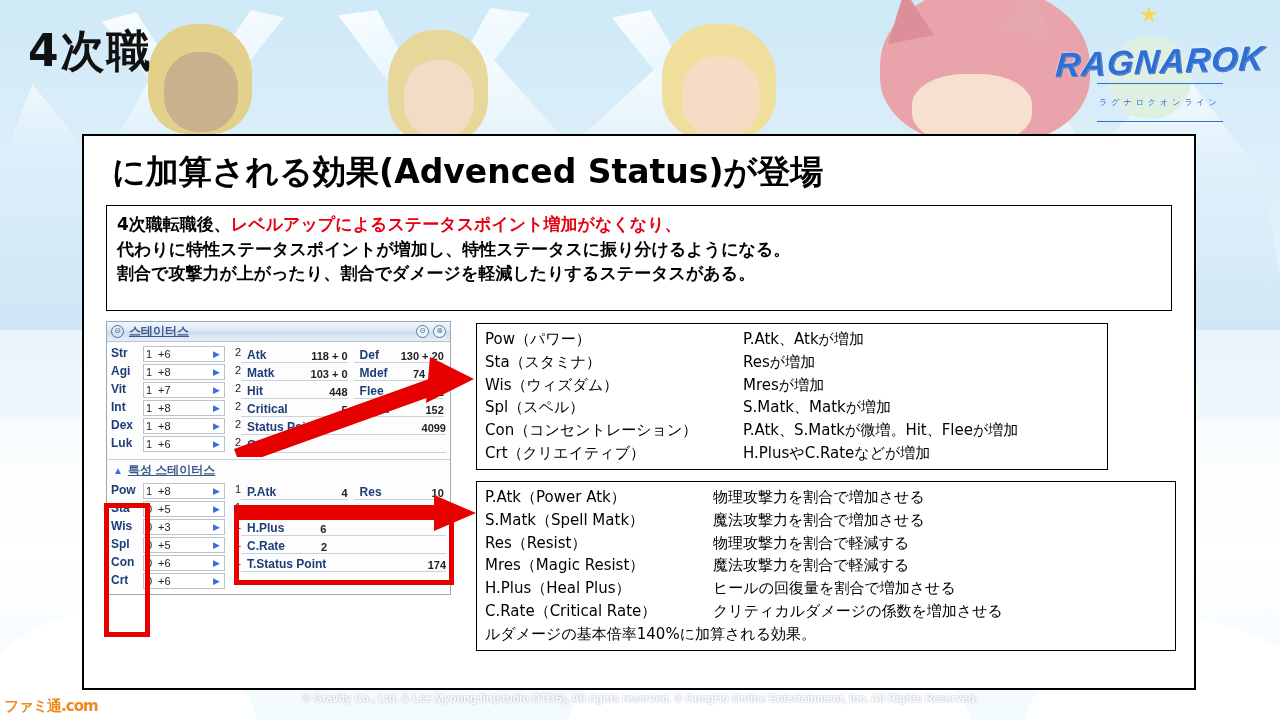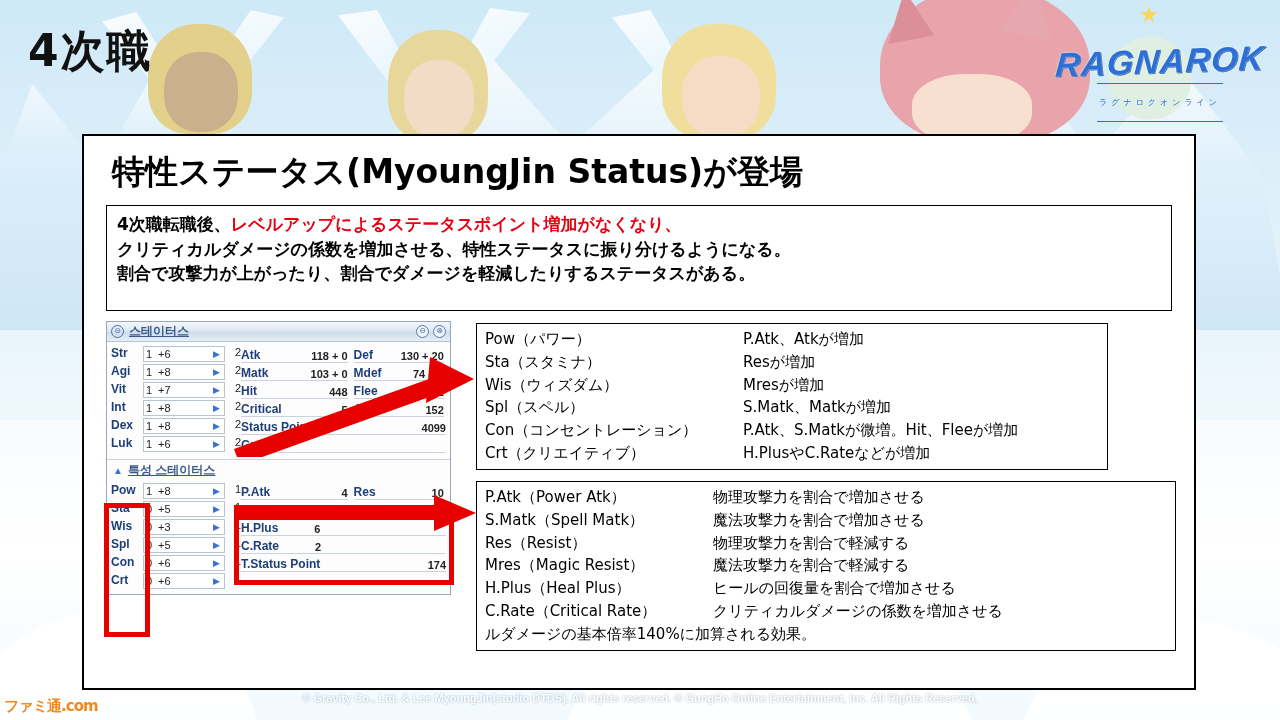--- a/index.html
+++ b/index.html
@@ -76,21 +76,21 @@
   .sw-stat{display:flex;width:130px;}
   .sw-stat .nm{width:32px;font-size:12px;font-weight:700;color:#1d3e78;}
   .sw-stat .box{flex:1;display:flex;align-items:center;height:14px;
      border:1px solid #b9c4d1;background:#fff;font-size:11px;color:#222;padding:0 2px;}
   .sw-stat .box .v1{width:12px;}
   .sw-stat .box .v2{width:22px;}
   .sw-stat .arw{color:#3a6fd8;font-size:9px;margin-left:auto;margin-right:2px;}
   .sw-stat .cost{width:16px;text-align:right;font-size:11px;color:#222;}
   .sw-fields{flex:1;display:flex;}
   .fld{display:flex;align-items:flex-end;border-bottom:1px solid #c9d3de;height:17px;}
-  .fld .lb{font-size:12px;font-weight:700;color:#1d3e78;}
+  .fld .lb{font-size:12px;font-weight:700;color:#1d3e78;margin-left:6px;}
   .fld .vl{margin-left:auto;font-size:11px;font-weight:700;color:#222;}
   .fld.l{width:52%;margin-right:6px;}
   .fld.r{width:44%;}
   .fld.full{width:100%;}
   #sw-subhead{display:flex;align-items:center;gap:5px;padding:2px 6px 0 6px;
      border-top:1px solid #c9d3de;margin-top:2px;}
   #sw-subhead .chev{color:#3a6fd8;font-size:10px;}
   #sw-subhead .txt{font-size:12px;font-weight:700;color:#3a5a8c;text-decoration:underline;}
 
   
@@ -164,25 +164,25 @@
 
 <div id="slide-title">4次職</div>
 
 <div id="ro-logo">
   <div class="rowordmark">RAGNAROK</div>
   <div class="rosub">ラグナロクオンライン</div>
 </div>
 
 <div id="panel">
 
-  <div id="panel-heading">特性ステータス(MyoungJin Status)が登場</div>
+  <div id="panel-heading">に加算される効果(Advenced Status)が登場</div>
 
   <div id="desc-box">
     <div class="line"><span>4次職転職後、</span><span class="em">レベルアップによるステータスポイント増加がなくなり、</span></div>
-    <div class="line">クリティカルダメージの係数を増加させる、特性ステータスに振り分けるようになる。</div>
+    <div class="line">代わりに特性ステータスポイントが増加し、特性ステータスに振り分けるようになる。</div>
     <div class="line">割合で攻撃力が上がったり、割合でダメージを軽減したりするステータスがある。</div>
   </div>
 
   <div id="body-area">
 
     <div id="status-window">
       <div id="sw-titlebar">
         <span class="t-ic">⊖</span>
         <span id="sw-title">스테이터스</span>
         <span id="sw-btns">

